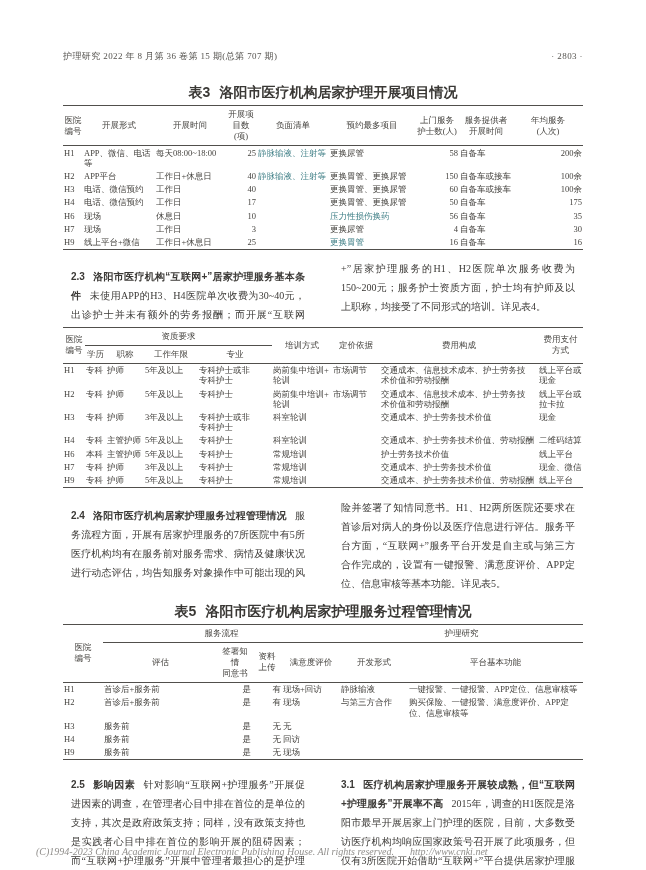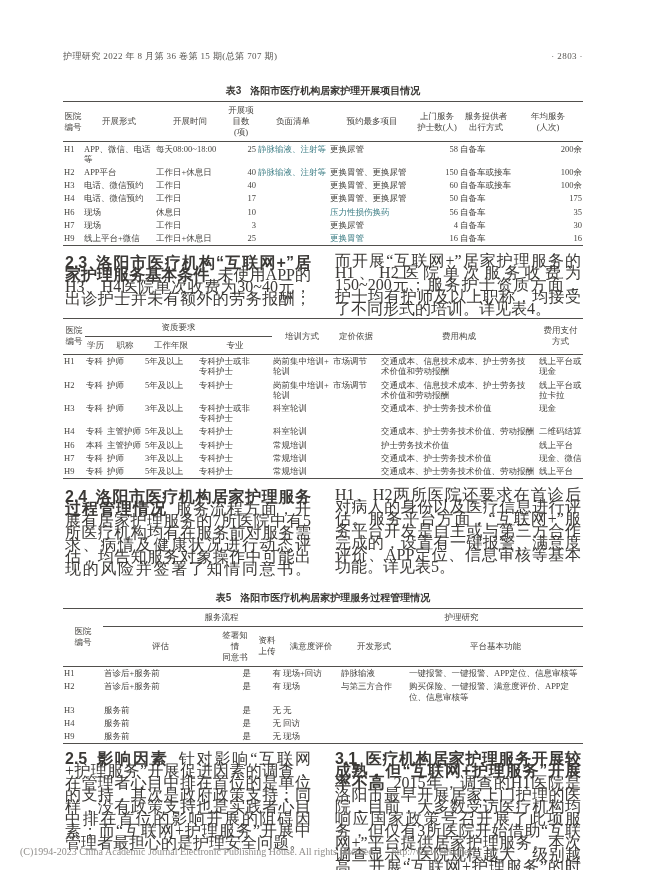--- a/index.html
+++ b/index.html
@@ -14,55 +14,55 @@
     color:#3b3936;
   }
   .content{width:520px;margin:0 auto;padding-top:50px;}
 
   
   .phead{display:flex;justify-content:space-between;align-items:baseline;
     font-size:9px;color:#55534f;letter-spacing:.4px;}
 
   
   .caption{text-align:center;font-family:"Liberation Sans","DejaVu Sans",sans-serif;
-    font-weight:bold;font-size:10px;color:#3a3835;}
+    font-weight:bold;font-size:14px;color:#3a3835;}
   .caption .cap-label{margin-right:9px;}
   .cap3{margin-top:21px;}
   .cap4{margin-top:5px;}
-  .cap5{margin-top:16px;}
+  .cap5{margin-top:10px;}
 
   
   table.pt{width:520px;border-collapse:collapse;table-layout:fixed;
     border-top:1.6px solid #514f4c;border-bottom:1.6px solid #514f4c;
     font-size:8.5px;color:#45433f;margin-top:3px;}
   table.pt th{font-weight:normal;text-align:center;vertical-align:middle;
     padding:3px 1px;line-height:1.3;white-space:pre-line;}
   table.pt td{padding:1.5px 1px;line-height:1.2;vertical-align:top;white-space:pre-line;}
   table.pt .hb{border-bottom:.8px solid #514f4c;}
   table.pt .grp{border-bottom:.8px solid #514f4c;}
   .a-l{text-align:left;} .a-c{text-align:right;} .a-r{text-align:right;}
   td.teal{color:#3f7f86;}
   .t5 th.al-left{text-align:center;}
 
   
   .twocol{column-count:2;column-gap:20px;column-fill:balance;
     text-align:justify;margin-top:9px;}
-  p.body{margin:2px;font-size:16px;line-height:12px;color:#3b3936;}
+  p.body{margin:8px;font-size:10px;line-height:19px;color:#3b3936;}
   p.body .snum{font-family:"Liberation Sans","DejaVu Sans",sans-serif;
     font-weight:bold;margin-right:8px;}
   p.body .stitle{font-family:"Liberation Sans","DejaVu Sans",sans-serif;font-weight:bold;}
   p.body .sgap{display:inline-block;width:8px;}
   .s24{margin-top:10px;}
 
   .bottomcols{display:flex;gap:20px;margin-top:7px;}
   .bcol{width:250px;text-align:justify;}
 
   
-  .pfoot{position:absolute;left:20px;bottom:13px;font-size:10px;color:#908e8b;
-    font-family:"Liberation Serif","DejaVu Serif",serif;}
+  .pfoot{position:absolute;left:36px;bottom:13px;font-size:10px;color:#908e8b;
+    font-family:"Liberation Serif","DejaVu Serif",serif;font-style:italic;}
   .pfoot .furl{margin-left:16px;}
 </style>
 </head>
 <body>
 
 <div class="page">
   <div class="content">
 
     <div class="phead">
       <span>护理研究 2022 年 8 月第 36 卷第 15 期(总第 707 期)</span>
@@ -90,21 +90,21 @@
 编号</th>
           <th class="hb">开展形式</th>
           <th class="hb">开展时间</th>
           <th class="hb">开展项
 目数(项)</th>
           <th class="hb">负面清单</th>
           <th class="hb">预约最多项目</th>
           <th class="hb">上门服务
 护士数(人)</th>
           <th class="hb">服务提供者
-出行方式</th>
+开展时间</th>
           <th class="hb">年均服务
 (人次)</th>
         </tr>
       </thead>
       <tbody>
           <tr>
             <td class="a-l">H1</td>
             <td class="a-l">APP、微信、电话等</td>
             <td class="a-l">每天08:00~18:00</td>
             <td class="a-c">25</td>

